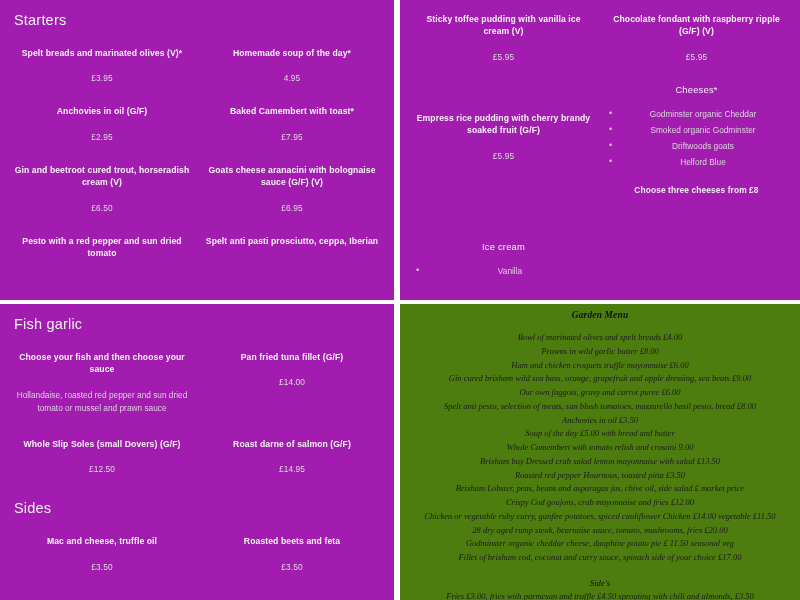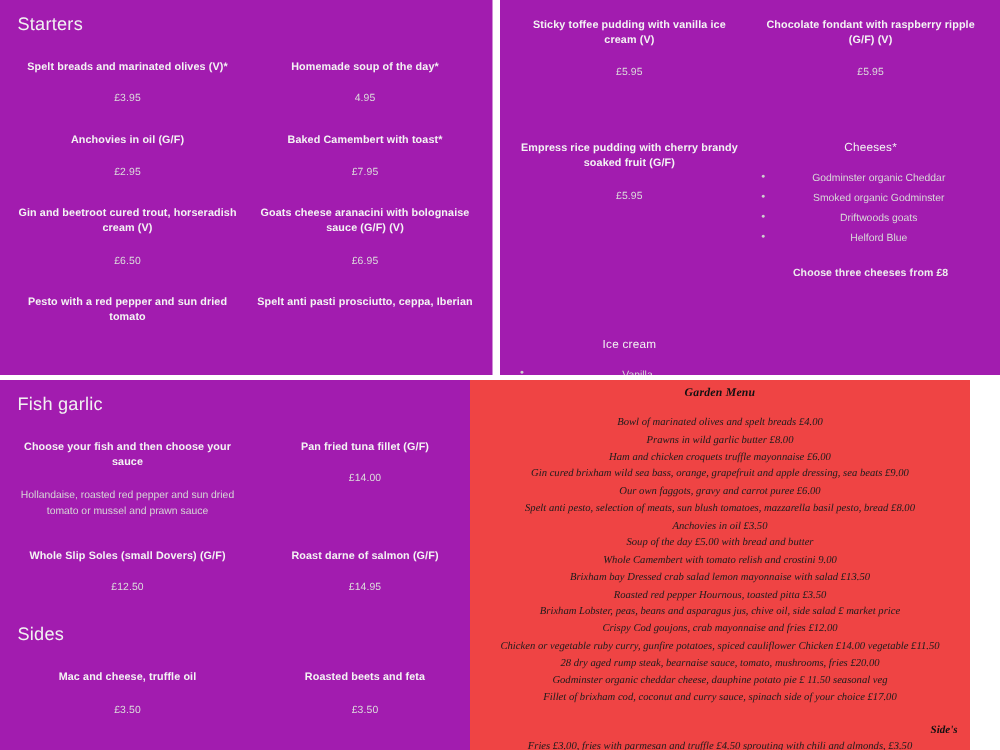--- a/index.html
+++ b/index.html
@@ -19,22 +19,22 @@
   .panel { position: absolute; overflow: hidden; }
 
   .panel-dark {
     background: #a21caf;
     color: #e9e9e9;
   }
 
   #panel-starters { left: 0;   top: 0;   width: 394px; height: 300px; }
   #panel-fish     { left: 0;   top: 304px; width: 394px; height: 296px; }
   #panel-desserts { left: 400px; top: 0;   width: 400px; height: 300px; }
-  #panel-garden   { left: 376px; top: 304px; width: 400px; height: 296px;
-                    background: #ef4444; color: #1a1a1a; }
+  #panel-garden   { left: 400px; top: 304px; width: 400px; height: 296px;
+                    background: #4d7c0f; color: #1a1a1a; }
 
   
   .divider-v { position: absolute; background: #e8e8e8; }
   #div-vert-top    { left: 394px; top: 0;   width: 6px; height: 300px; background:#ffffff; }
   #div-vert-bottom { left: 394px; top: 304px; width: 6px; height: 296px; background:#ffffff; }
   #div-horz-left   { left: 0;   top: 300px; width: 394px; height: 4px; background:#ffffff; }
   #div-horz-right  { left: 400px; top: 300px; width: 400px; height: 4px; background:#ffffff; }
 
   
   .menu-inner { padding: 12px 14px 0 14px; }
@@ -126,26 +126,25 @@
     color: #111;
   }
   .garden-line {
     font-size: 8.5px;
     line-height: 1.62;
     color: #1c1c1c;
     white-space: nowrap;
   }
   .garden-subtitle {
     font-size: 8.8px;
-    font-weight: 700;
+    font-weight: 400;
     font-style: italic;
     margin-top: 13px;
     margin-bottom: 2px;
     color: #111;
-    text-align: right;
   }
 
   
   .clipped { margin-bottom: 0; }
 </style>
 </head>
 <body>
 
 <div class="page">
 
@@ -246,21 +245,21 @@
         </div>
         <div class="cell">
           <div class="item-name">Chocolate fondant with raspberry ripple (G/F) (V)</div>
           <div class="item-price">£5.95</div>
         </div>
 
         <div class="cell" style="margin-top:28px;">
           <div class="item-name">Empress rice pudding with cherry brandy soaked fruit (G/F)</div>
           <div class="item-price">£5.95</div>
         </div>
-        <div class="cell" style="margin-top:28px;">
+        <div class="cell" style="">
           <div class="subhead">Cheeses*</div>
           <ul class="bullets">
             <li>Godminster organic Cheddar</li>
             <li>Smoked organic Godminster</li>
             <li>Driftwoods goats</li>
             <li>Helford Blue</li>
           </ul>
           <div class="note">Choose three cheeses from £8</div>
         </div>
 

